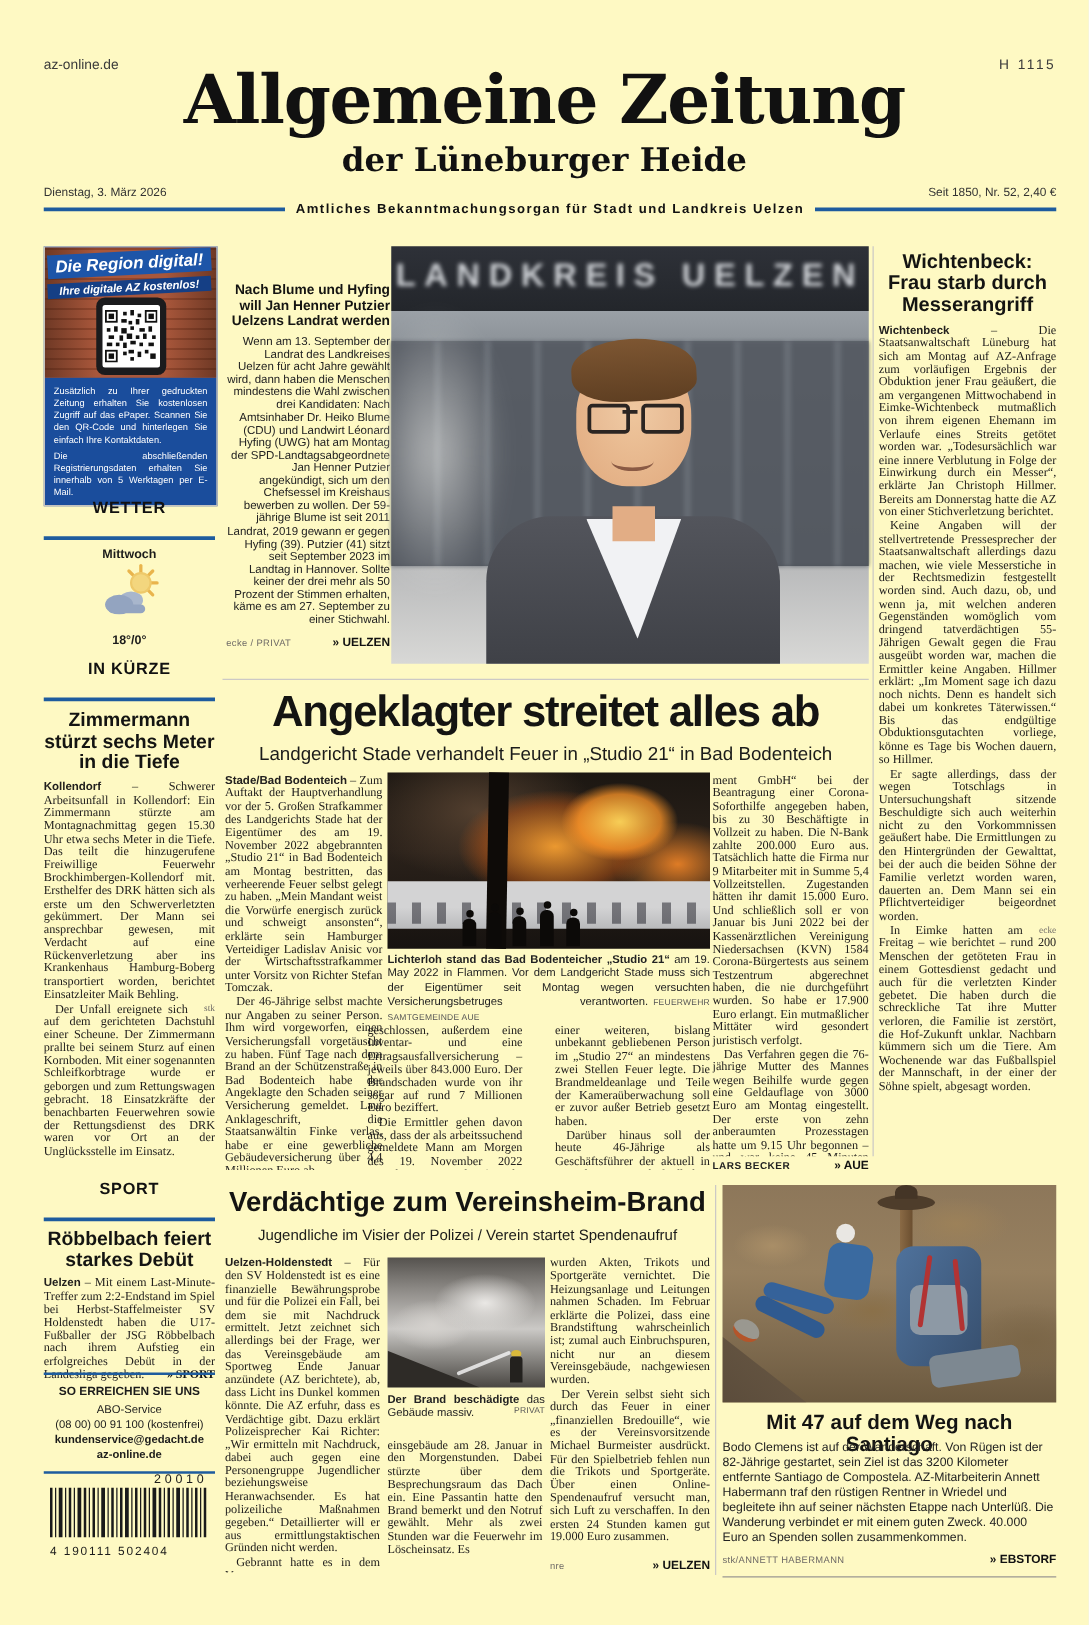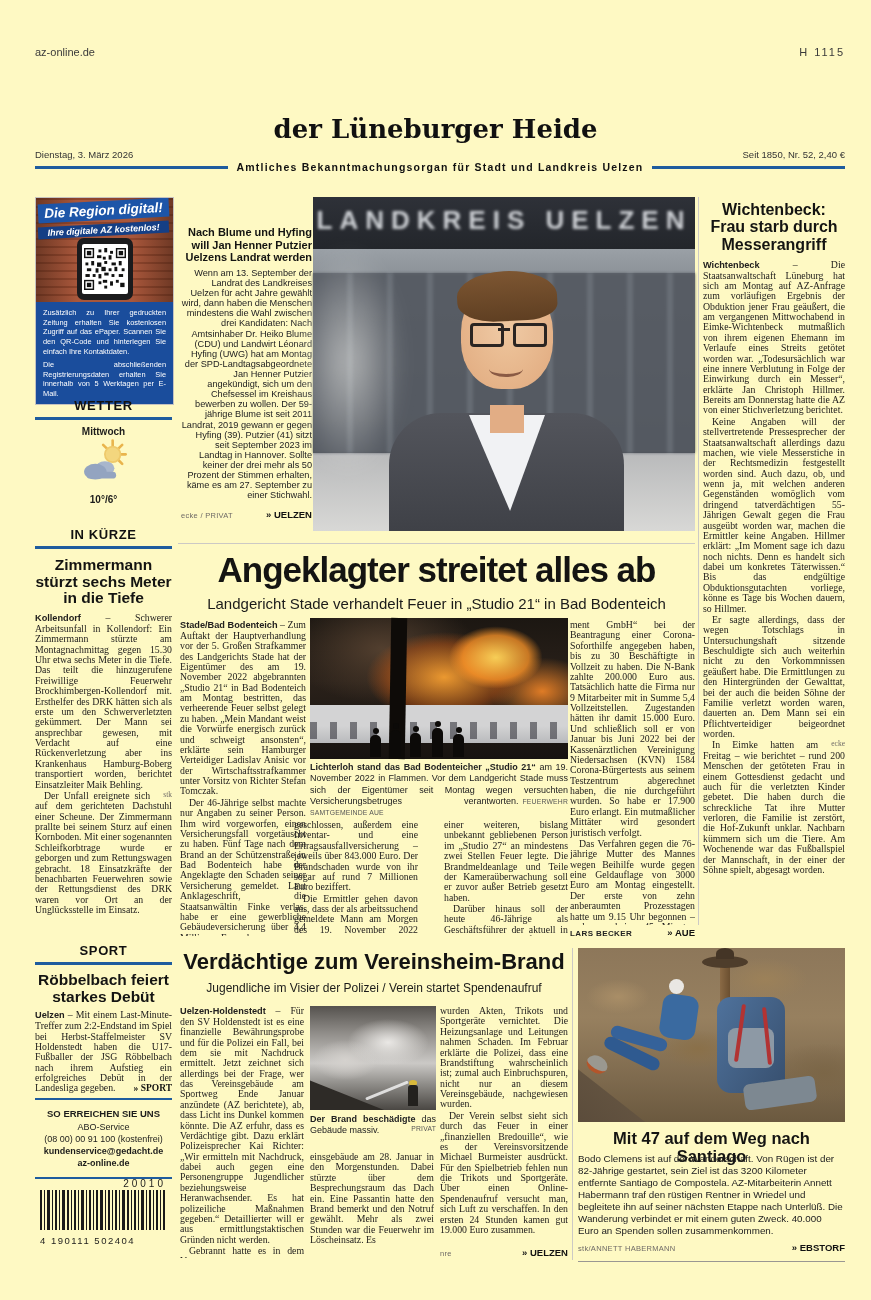--- a/index.html
+++ b/index.html
@@ -9,21 +9,21 @@
   
   .masthead{font-family:"DejaVu Serif",serif;font-weight:bold;font-size:54px;line-height:1;
             text-align:center;letter-spacing:-1px;color:#111;}
   .mastsub{font-family:"DejaVu Serif",serif;font-weight:bold;font-size:26px;text-align:center;color:#111;}
   .tinymeta{font-size:11px;color:#3a3a3a;}
   .daterow{font-size:9.5px;color:#333;display:flex;justify-content:space-between;}
   .organrow{display:flex;align-items:center;gap:9px;}
   .bluebar{flex:1;height:3px;background:#1e5c9e;}
   .organtxt{font-weight:bold;font-size:10.5px;letter-spacing:1.2px;color:#111;white-space:nowrap;}
   .secthead{font-weight:bold;font-size:13px;letter-spacing:.6px;text-align:center;
-            border-bottom:3px solid #1e5c9e;padding-bottom:4px;color:#111;}
+            border-bottom:3px solid #1e5c9e;padding-bottom:16px;color:#111;}
   .hl{font-weight:bold;line-height:1.08;color:#141412;text-align:center;}
   .serifbody{font-family:"Liberation Serif",serif;font-size:9.8px;line-height:1.06;
              text-align:justify;color:#22201e;}
   .serifbody p{margin:0 0 1px 0;}
   .serifbody p.ind{text-indent:9px;}
   b.dl{font-family:"Liberation Sans",sans-serif;font-weight:bold;font-size:9.2px;}
   .byline{display:flex;justify-content:space-between;align-items:baseline;margin-top:2px;}
   .cred{font-size:7.5px;color:#6e6a66;letter-spacing:.3px;}
   .author{font-size:8px;font-weight:bold;letter-spacing:.4px;color:#222;}
   .ref{font-weight:bold;font-size:9.5px;color:#111;white-space:nowrap;}
@@ -133,20 +133,21 @@
   .p4 .strap2{left:70%;top:34%;transform:rotate(-6deg);}
   .p4 .pad{position:absolute;left:62%;top:76%;width:72px;height:26px;background:#7d8891;border-radius:6px;transform:rotate(-8deg);}
 </style>
 </head>
 <body>
 
 <div class="page">
 
   <div class="abs tinymeta" style="left:35px;top:46px;">az-online.de</div>
   <div class="abs tinymeta" style="right:26px;top:46px;letter-spacing:2px;">H 1115</div>
+  <div class="abs masthead" style="left:0;right:0;top:52px;">Allgemeine Zeitung</div>
   <div class="abs mastsub" style="left:0;right:0;top:114px;">der Lüneburger Heide</div>
   <div class="abs daterow" style="left:35px;right:26px;top:149px;">
     <span>Dienstag, 3. März 2026</span>
     <span>Seit 1850, Nr. 52, 2,40 €</span>
   </div>
   <div class="abs organrow" style="left:35px;right:26px;top:161px;">
     <div class="bluebar"></div>
     <span class="organtxt">Amtliches Bekanntmachungsorgan für Stadt und Landkreis Uelzen</span>
     <div class="bluebar"></div>
   </div>
@@ -220,21 +221,21 @@
               <line x1="51" y1="9" x2="46" y2="14"></line>
                 <line x1="51" y1="31" x2="46" y2="26"></line>
               <line x1="29" y1="9" x2="34" y2="14"></line>
             </g>
             <circle cx="40" cy="20" r="9" fill="#f3d67e" stroke="#eec96a" stroke-width="2"></circle>
             <ellipse cx="31" cy="36" rx="11" ry="8" fill="#a8b6cc"></ellipse>
             <ellipse cx="20" cy="40" rx="13" ry="9" fill="#93a4c0"></ellipse>
             <rect x="10" y="40" width="34" height="8" rx="4" fill="#93a4c0"></rect>
           </svg>
         </span>
-        <div class="wtemp">10°/6°</div>
+        <div class="wtemp">18°/0°</div>
       </div>
     </div>
   </div>
 
   <div class="abs" style="left:35px;top:527px;width:137px;">
     <div class="secthead">IN KÜRZE</div>
     <div class="hl" style="font-size:15.5px;margin:8px 0 6px;">Zimmermann stürzt sechs Meter in die Tiefe</div>
     <div class="serifbody">
       <p><b class="dl">Kollendorf</b><span> – Schwerer Arbeitsunfall in Kollendorf: Ein Zimmermann stürzte am Montagnachmittag gegen 15.30 Uhr etwa sechs Meter in die Tiefe. Das teilt die hinzugerufene Freiwillige Feuerwehr Brockhimbergen-Kollendorf mit. Ersthelfer des DRK hätten sich als erste um den Schwerverletzten gekümmert. Der Mann sei ansprechbar gewesen, mit Verdacht auf eine Rückenverletzung aber ins Krankenhaus Hamburg-Boberg transportiert worden, berichtet Einsatzleiter Maik Behling.</span></p>
       <p class="ind"><span class="floatcred">stk</span><span>Der Unfall ereignete sich auf dem gerichteten Dachstuhl einer Scheune. Der Zimmermann prallte bei seinem Sturz auf einen Kornboden. Mit einer sogenannten Schleifkorbtrage wurde er geborgen und zum Rettungswagen gebracht. 18 Einsatzkräfte der benachbarten Feuerwehren sowie der Rettungsdienst des DRK waren vor Ort an der Unglücksstelle im Einsatz.</span></p>
@@ -350,21 +351,21 @@
     <div class="bldg"></div>
     <div class="win"></div>
     <div class="tree"></div>
     <div class="person" style="left:60px;height:22px;"></div>
     <div class="person" style="left:80px;height:27px;"></div>
     <div class="person" style="left:100px;height:24px;"></div>
     <div class="person" style="left:122px;height:29px;"></div>
     <div class="person" style="left:143px;height:23px;"></div>
   </div>
   <div class="abs caption" style="left:310px;top:762px;width:258px;">
-    <b>Lichterloh stand das Bad Bodenteicher „Studio 21“</b><span> am 19. November 2022 in Flammen. Vor dem Landgericht Stade muss sich der Eigentümer seit Montag wegen versuchten Versicherungsbetruges verantworten.</span><span class="capcred">FEUERWEHR SAMTGEMEINDE AUE</span>
+    <b>Lichterloh stand das Bad Bodenteicher „Studio 21“</b><span> am 19. May 2022 in Flammen. Vor dem Landgericht Stade muss sich der Eigentümer seit Montag wegen versuchten Versicherungsbetruges verantworten.</span><span class="capcred">FEUERWEHR SAMTGEMEINDE AUE</span>
   </div>
 
   <div class="abs serifbody clip" style="left:294px;top:820px;width:124px;height:116px;">
     <p>geschlossen, außerdem eine Inventar- und eine Ertragsausfallversicherung – jeweils über 843.000 Euro. Der Brandschaden wurde von ihr sogar auf rund 7 Millionen Euro beziffert.</p>
     <p class="ind">Die Ermittler gehen davon aus, dass der als arbeitssuchend gemeldete Mann am Morgen des 19. November 2022 zwischen 1.24 und 2.01 Uhr zusammen mit</p>
   </div>
   <div class="abs serifbody clip" style="left:444px;top:820px;width:124px;height:116px;">
     <p>einer weiteren, bislang unbekannt gebliebenen Person im „Studio 27“ an mindestens zwei Stellen Feuer legte. Die Brandmeldeanlage und Teile der Kameraüberwachung soll er zuvor außer Betrieb gesetzt haben.</p>
     <p class="ind">Darüber hinaus soll der heute 46-Jährige als Geschäftsführer der aktuell in Liquidation befindlichen „Studio 21 Entertain-</p>
   </div>

